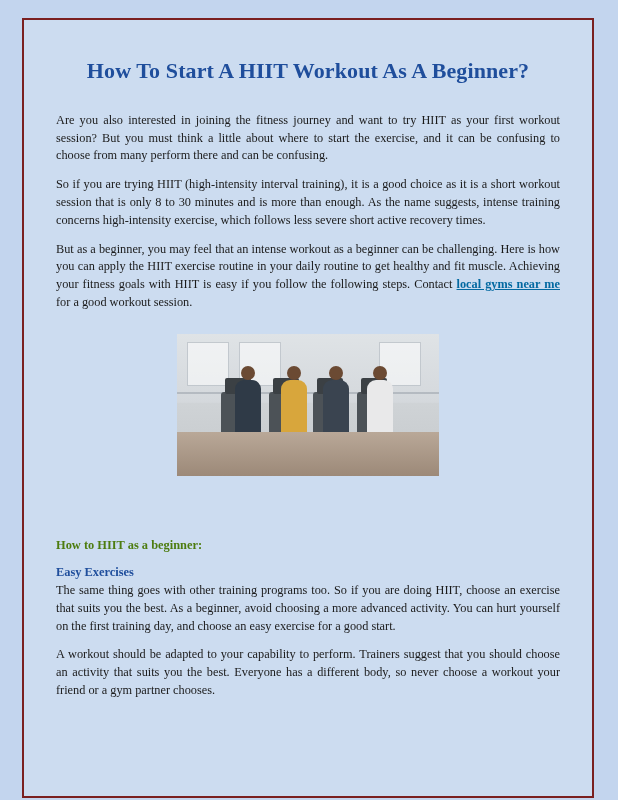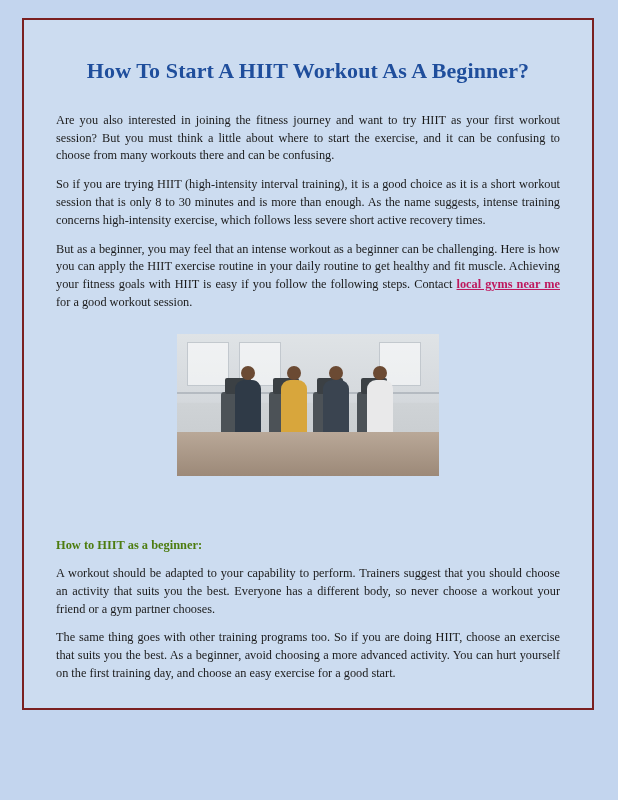--- a/index.html
+++ b/index.html
@@ -11,21 +11,21 @@
     height: 800px;
     background: #c3d5ee;
     font-family: "Liberation Serif", serif;
     overflow: hidden;
   }
   .page {
     position: absolute;
     left: 22px;
     top: 18px;
     width: 572px;
-    height: 692px;
+    height: 780px;
     background: #ccdcf0;
     border: 2px solid #7a2020;
     box-sizing: border-box;
   }
   .content {
     position: absolute;
     left: 10px;
     top: 10px;
     right: 10px;
     bottom: 10px;
@@ -46,21 +46,21 @@
     margin: 0 0 11px 0;
     font-size: 12.3px;
     line-height: 1.45;
     color: #1a1a1a;
     text-align: justify;
   }
   .body-block {
     margin-top: 26px;
   }
   a.inline-link {
-    color: #be185d;
+    color: #0369a1;
     font-weight: bold;
     text-decoration: underline;
   }
   .figure {
     text-align: center;
     margin: 22px 0 0 0;
   }
   .photo {
     display: inline-block;
     width: 262px;
@@ -139,21 +139,21 @@
 </style>
 </head>
 <body>
 
 <div class="page">
   <div class="content">
 
     <h1 class="doc-title">How To Start A HIIT Workout As A Beginner?</h1>
 
     <div class="body-block">
-      <p class="para">Are you also interested in joining the fitness journey and want to try HIIT as your first workout session? But you must think a little about where to start the exercise, and it can be confusing to choose from many workouts there and can be confusing.</p>
+      <p class="para">Are you also interested in joining the fitness journey and want to try HIIT as your first workout session? But you must think a little about where to start the exercise, and it can be confusing to choose from many perform there and can be confusing.</p>
       <p class="para">So if you are trying HIIT (high-intensity interval training), it is a good choice as it is a short workout session that is only 8 to 30 minutes and is more than enough. As the name suggests, intense training concerns high-intensity exercise, which follows less severe short active recovery times.</p>
       <p class="para"><span>But as a beginner, you may feel that an intense workout as a beginner can be challenging. Here is how you can apply the HIIT exercise routine in your daily routine to get healthy and fit muscle. Achieving your fitness goals with HIIT is easy if you follow the following steps. Contact </span><a class="inline-link" href="#">local gyms near me</a><span> for a good workout session.</span></p>
     </div>
 
     <div class="figure">
       <div class="photo">
         <div class="win" style="left:10px;"></div>
         <div class="win" style="left:62px;"></div>
         <div class="win" style="left:202px;"></div>
         <div class="wall-line"></div>
@@ -172,18 +172,19 @@
           </div>
         <div class="person p4">
             <div class="head"></div>
           </div>
         <div class="floor"></div>
       </div>
     </div>
 
     <div class="section-gap">
       <h2 class="sub-head">How to HIIT as a beginner:</h2>
+      <h3 class="sec-head">Easy Exercises</h3>
+      <p class="para">The same thing goes with other training programs too. So if you are doing HIIT, choose an exercise that suits you the best. As a beginner, avoid choosing a more advanced activity. You can hurt yourself on the first training day, and choose an easy exercise for a good start.</p>
       <p class="para">A workout should be adapted to your capability to perform. Trainers suggest that you should choose an activity that suits you the best. Everyone has a different body, so never choose a workout your friend or a gym partner chooses.</p>
-      <p class="para">The same thing goes with other training programs too. So if you are doing HIIT, choose an exercise that suits you the best. As a beginner, avoid choosing a more advanced activity. You can hurt yourself on the first training day, and choose an easy exercise for a good start.</p>
     </div>
 
   </div>
 </div>
 
 </body></html>

